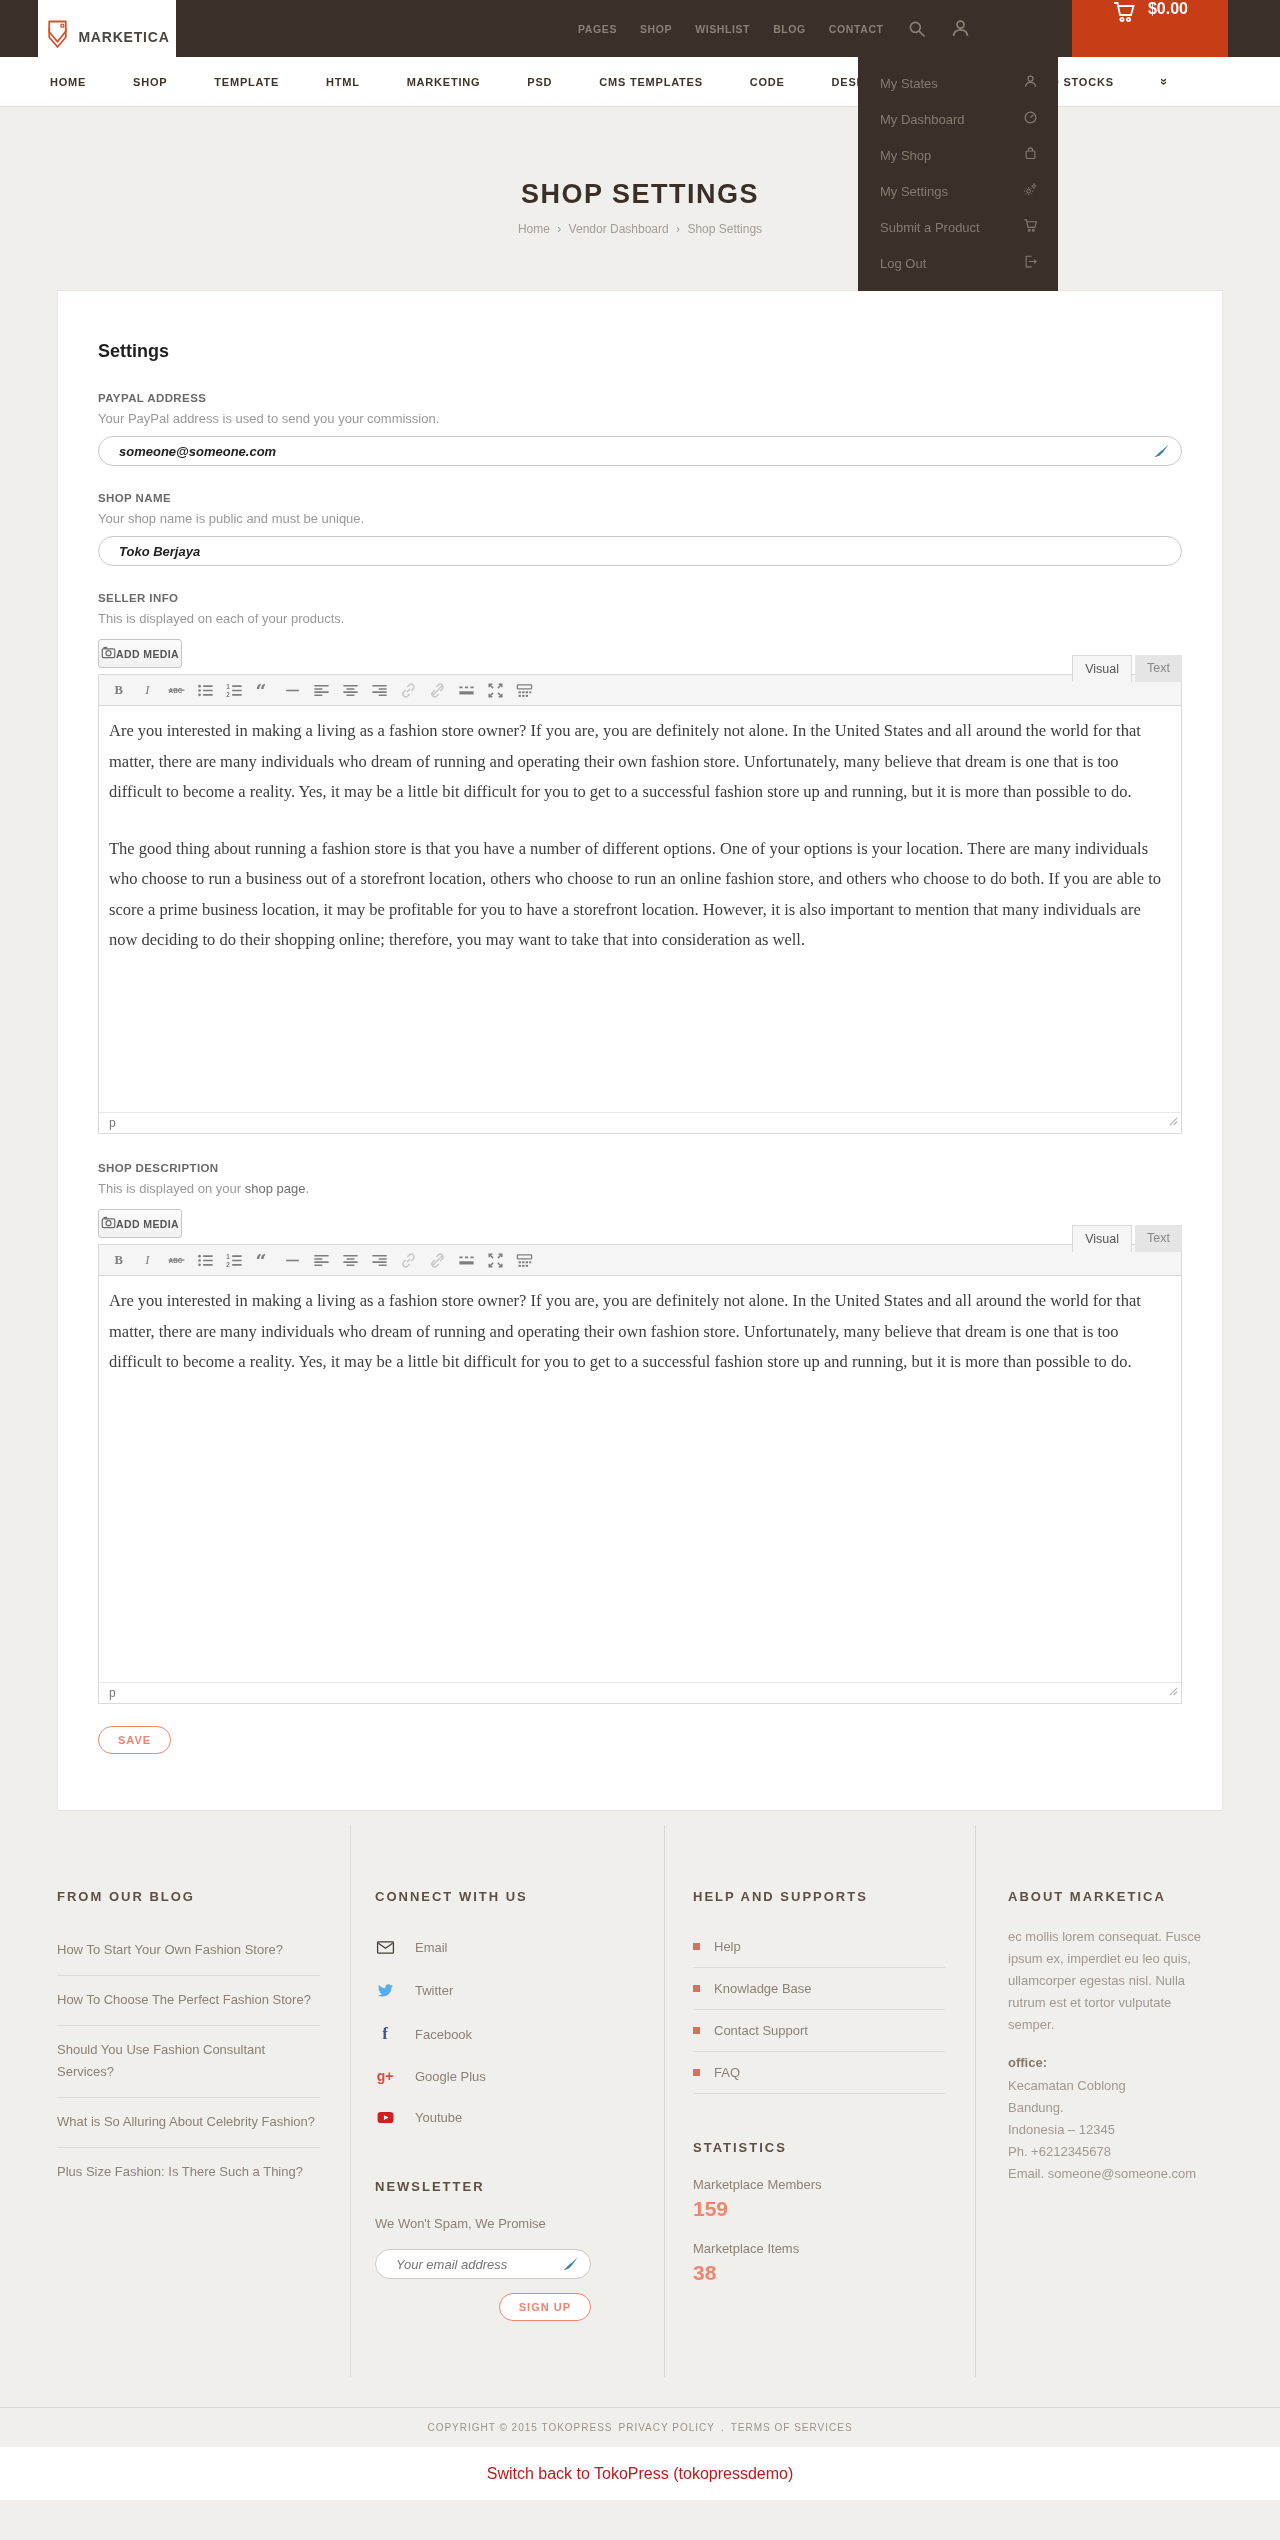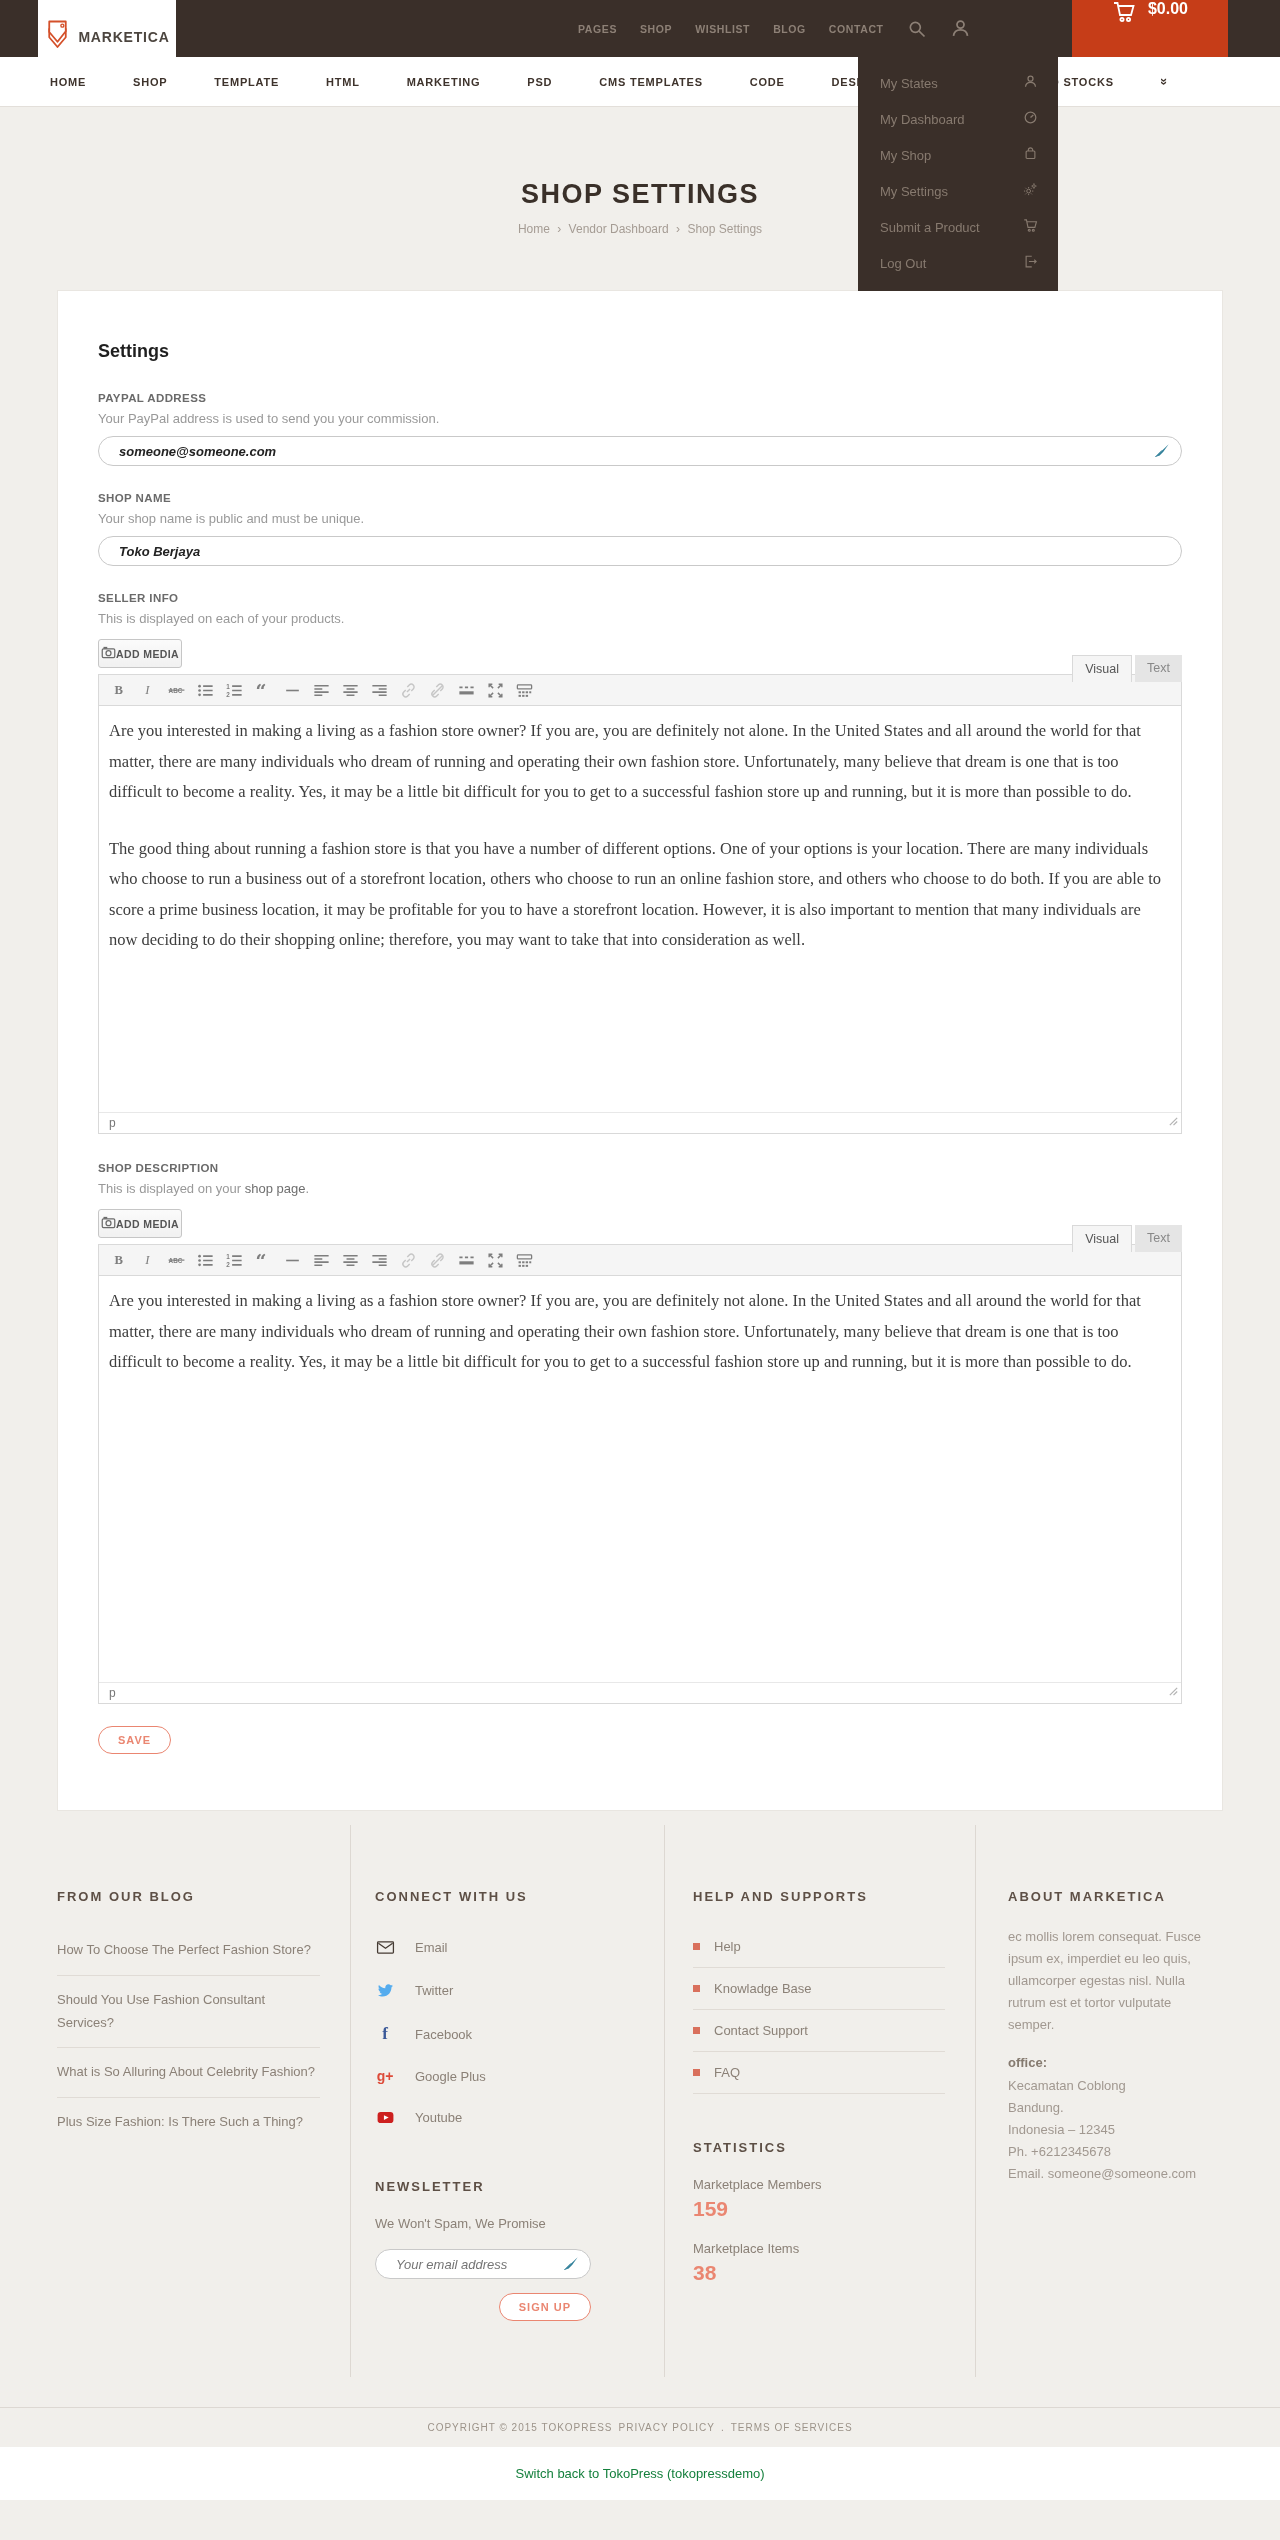--- a/index.html
+++ b/index.html
@@ -109,21 +109,21 @@
   .stat-label { font-size:13px; color:#8b8177; margin-top:20px; }
   .stat-value { font-size:21px; font-weight:bold; color:#ea8671; margin-top:5px; }
   .about-text { font-size:13px; color:#a19890; line-height:1.7; margin:0 0 16px; }
   .office-label { font-size:13px; font-weight:bold; color:#857a6f; line-height:1.7; }
   .addr { font-size:13px; color:#a19890; line-height:1.7; }
 
   .legal { border-top:1px solid #ddd8d2; margin-top:30px; height:40px; display:flex;
            align-items:center; justify-content:center; gap:6px;
            font-size:10px; letter-spacing:1px; color:#9c9389; }
   .adminbar { background:#fff; height:53px; display:flex; align-items:center; justify-content:center; }
-  .adminbar a { font-size:13px; color:#15803d; }
+  .adminbar a { font-size:16px; color:#b91c1c; }
 </style>
 </head>
 <body>
 
 <div class="page">
 
   <header class="topbar">
     <div class="logo-box">
       <span>
         <svg width="27" height="34" viewBox="0 0 36 44" fill="none">
@@ -552,20 +552,21 @@
     </div>
 
     <button class="save-btn">SAVE</button>
   </main>
 
   <footer class="footer">
 
     <div class="fcol fcol-blog">
       <h3 class="fhead">FROM OUR BLOG</h3>
       <ul class="blog-list">
+        <li><a>How To Start Your Own Fashion Store?</a></li>
         <li><a>How To Choose The Perfect Fashion Store?</a></li>
         <li><a>Should You Use Fashion Consultant Services?</a></li>
         <li><a>What is So Alluring About Celebrity Fashion?</a></li>
         <li><a>Plus Size Fashion: Is There Such a Thing?</a></li>
       </ul>
     </div>
 
     <div class="fcol fcol-connect">
       <h3 class="fhead">CONNECT WITH US</h3>
       <ul class="connect-list">

